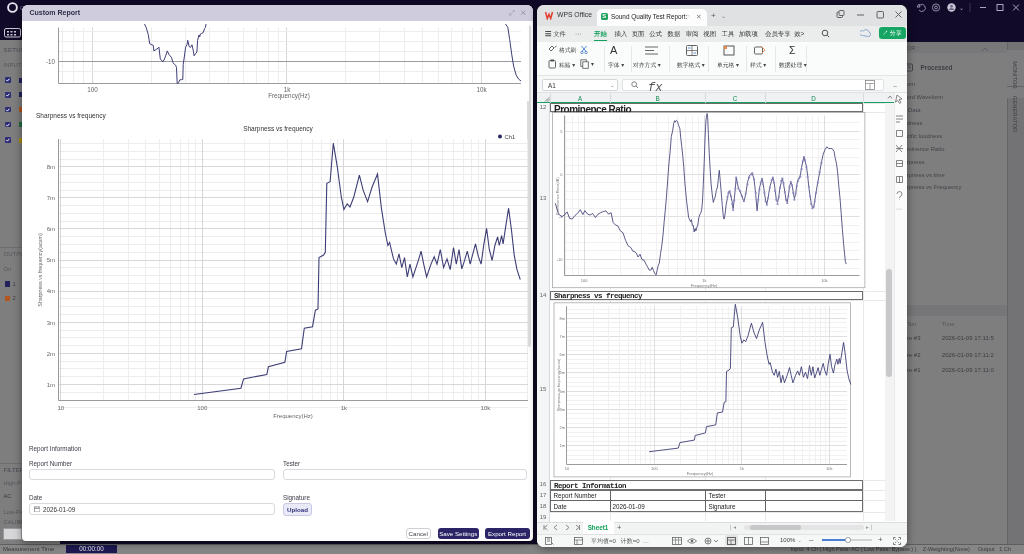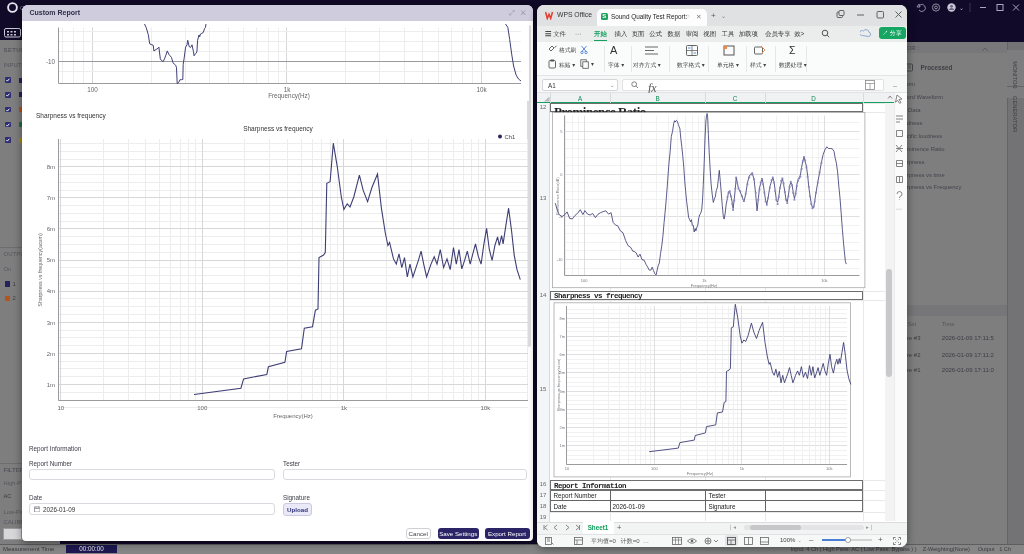--- a/index.html
+++ b/index.html
@@ -366,21 +366,21 @@
 <div class="txt" style="left:779px;top:60.5px;font-size:5.8px;color:#444">数据处理 ▾</div>
 <div class="abs" style="left:536.5px;top:76px;width:370px;height:17px;background:#f6f7f7;border-bottom:1px solid #e2e2e4"></div>
 <div class="abs" style="left:541.5px;top:79px;width:76px;height:11.5px;background:#fff;border:1px solid #d5d5d9;border-radius:2px"></div>
 <div class="txt" style="left:548px;top:81.5px;font-size:6.3px;color:#333">A1</div>
 <div class="txt" style="left:610px;top:81.5px;font-size:5.5px;color:#888">⌄</div>
 <div class="abs" style="left:622px;top:79px;width:262px;height:11.5px;background:#fff;border:1px solid #e2e2e4;border-radius:2px"></div>
 <svg class="abs" style="left:631px;top:81px" width="8" height="8" viewBox="0 0 8 8">
     <circle cx="3.2" cy="3.2" r="2.4" fill="none" stroke="#777" stroke-width="0.9"></circle>
     <line x1="5" y1="5" x2="7" y2="7" stroke="#777" stroke-width="0.9"></line>
   </svg>
-<div class="txt" style="left:648px;top:80.5px;font-size:12px;font-style:italic;color:#555;font-family:Liberation Serif, serif">fx</div>
+<div class="txt" style="left:648px;top:80.5px;font-size:12px;font-style:italic;color:#555;font-family:Liberation Mono, monospace">fx</div>
 <svg class="abs" style="left:865px;top:80px" width="10" height="10" viewBox="0 0 10 10">
     <rect x="0.5" y="0.5" width="9" height="9" fill="none" stroke="#888" stroke-width="0.8"></rect>
     <line x1="0.5" y1="3.5" x2="9.5" y2="3.5" stroke="#888" stroke-width="0.7"></line>
     <line x1="5" y1="3.5" x2="5" y2="9.5" stroke="#888" stroke-width="0.7"></line>
   </svg>
 <div class="txt" style="left:893px;top:82px;font-size:7px;color:#888">–</div>
 <div class="abs" style="left:536.5px;top:93px;width:357px;height:9.5px;background:#f0f1f2;border-bottom:1.3px solid #17a05d"></div>
 <svg class="abs" style="left:543px;top:96px" width="7" height="6" viewBox="0 0 7 6">
     <path d="M6.5 0.5 L6.5 5.5 L1 5.5 z" fill="#b9babc"></path>
   </svg>
@@ -409,21 +409,21 @@
 <div class="abs" style="left:862.5px;top:102.5px;width:1px;height:418.5px;background:#e8e8ea"></div>
 <div class="abs" style="left:549.5px;top:102.5px;width:335px;height:1px;background:#e8e8ea"></div>
 <div class="abs" style="left:549.5px;top:111.5px;width:335px;height:1px;background:#e8e8ea"></div>
 <div class="abs" style="left:549.5px;top:290.5px;width:335px;height:1px;background:#e8e8ea"></div>
 <div class="abs" style="left:549.5px;top:300px;width:335px;height:1px;background:#e8e8ea"></div>
 <div class="abs" style="left:549.5px;top:479.5px;width:335px;height:1px;background:#e8e8ea"></div>
 <div class="abs" style="left:549.5px;top:489.5px;width:335px;height:1px;background:#e8e8ea"></div>
 <div class="abs" style="left:549.5px;top:500.3px;width:335px;height:1px;background:#e8e8ea"></div>
 <div class="abs" style="left:549.5px;top:511.5px;width:335px;height:1px;background:#e8e8ea"></div>
 <div class="abs" style="left:550px;top:102.5px;width:313px;height:9px;border:1px solid #6e6e6e;background:#fff"></div>
-<div class="txt" style="left:554px;top:103.5px;font-size:13px;font-weight:bold;color:#222;font-family:Liberation Serif, serif;letter-spacing:-0.5px">Prominence Ratio</div>
+<div class="txt" style="left:554px;top:103.5px;font-size:10px;font-weight:bold;color:#222;font-family:Liberation Sans, sans-serif;letter-spacing:-0.5px">Prominence Ratio</div>
 <div class="abs" style="left:550px;top:290.5px;width:313px;height:9.5px;border:1px solid #6e6e6e;background:#fff"></div>
 <div class="txt" style="left:554px;top:292px;font-size:7.5px;font-weight:bold;color:#222;font-family:'Liberation Mono',monospace;letter-spacing:-0.5px">Sharpness vs frequency</div>
 <div class="abs" style="left:550px;top:479.5px;width:313px;height:10px;border:1px solid #6e6e6e;background:#fff"></div>
 <div class="txt" style="left:554px;top:481.5px;font-size:7.5px;font-weight:bold;color:#222;font-family:'Liberation Mono',monospace;letter-spacing:-0.5px">Report Information</div>
 <div class="abs" style="left:550px;top:489.5px;width:313px;height:22px;border:1px solid #6e6e6e;background:#fff"></div>
 <div class="abs" style="left:550px;top:500.3px;width:313px;height:1px;background:#636363"></div>
 <div class="abs" style="left:610px;top:489.5px;width:1px;height:22px;background:#636363"></div>
 <div class="abs" style="left:705px;top:489.5px;width:1px;height:22px;background:#636363"></div>
 <div class="abs" style="left:765px;top:489.5px;width:1px;height:22px;background:#636363"></div>
 <div class="txt" style="left:553.5px;top:491.5px;font-size:6.3px;color:#222">Report Number</div>

